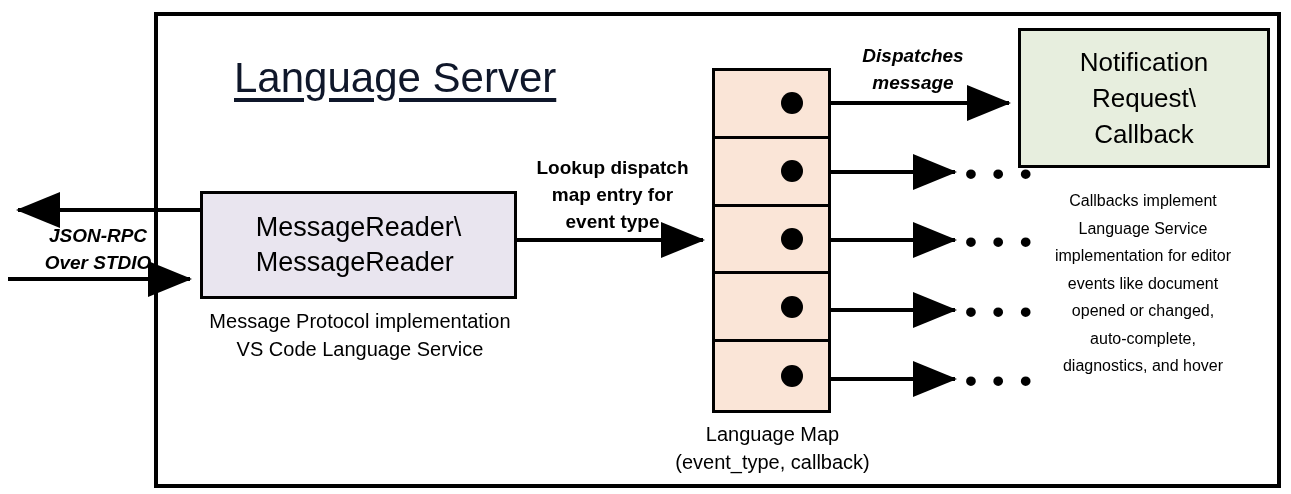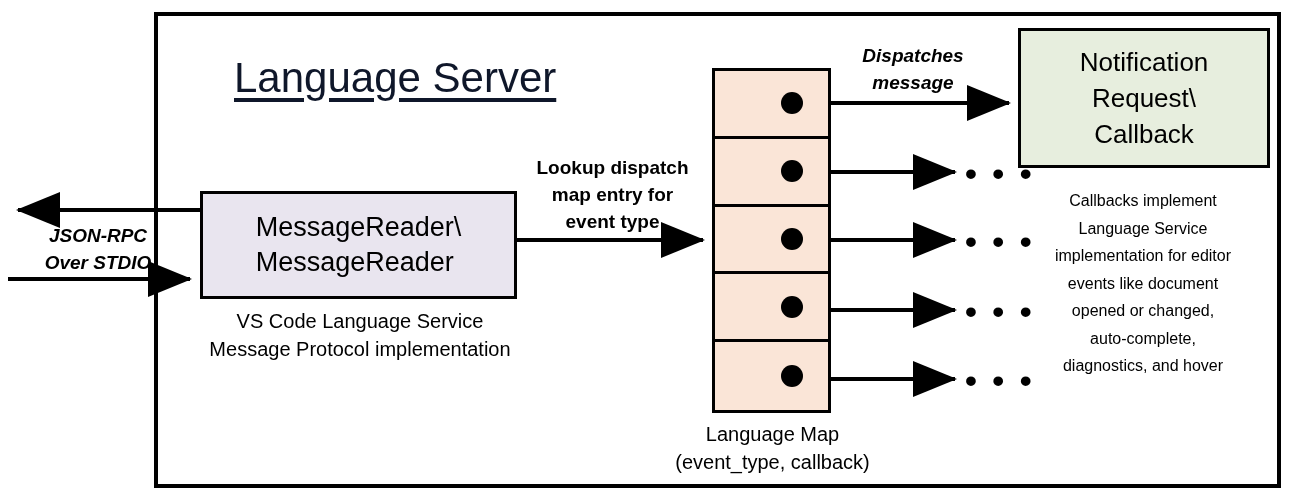--- a/index.html
+++ b/index.html
@@ -145,22 +145,22 @@
     <div>Over STDIO</div>
   </div>
 
   <div class="abs mrw-box">
     <div>
       <div>MessageReader\</div>
       <div>MessageReader</div>
     </div>
   </div>
   <div class="abs mrw-caption">
+    <div>Message Protocol implementation</div>
     <div>VS Code Language Service</div>
-    <div>Message Protocol implementation</div>
   </div>
 
   <div class="abs lookup-label">
     <div>Lookup dispatch</div>
     <div>map entry for</div>
     <div>event type</div>
   </div>
 
   <div class="abs map-table">
     <div class="map-row">

